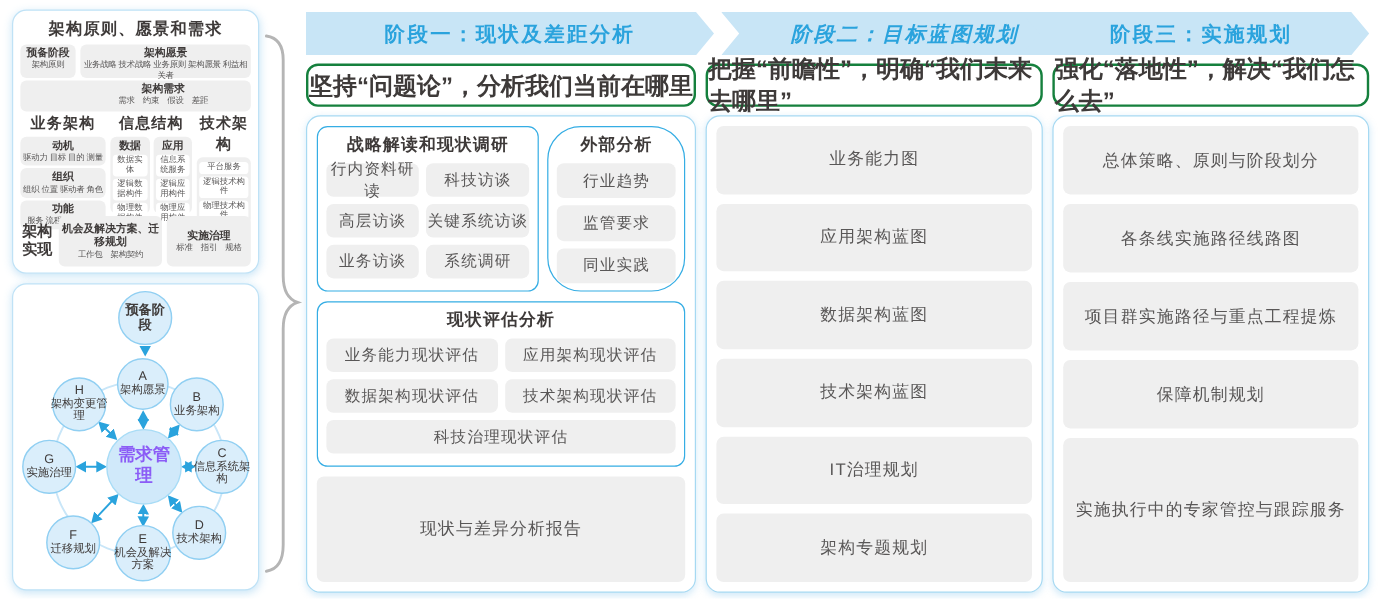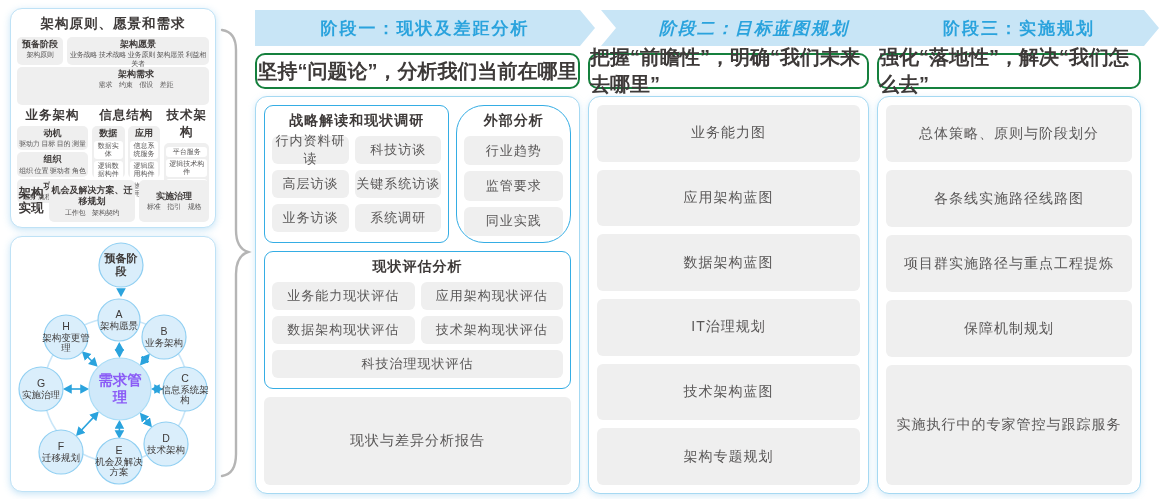--- a/index.html
+++ b/index.html
@@ -10,21 +10,21 @@
   .panel { position:absolute; background:#fff; border:1.5px solid #bfe2f6; border-radius:12px;
            box-shadow:0 2px 7px rgba(130,195,235,.45); }
   .panel-top { left:10px; top:8px; width:206px; height:220px; padding:5px 6px; display:flex; flex-direction:column; gap:2px; }
   .lp-title { font-size:13.5px; font-weight:bold; color:#3e3a39; text-align:center; letter-spacing:1px; padding:1px 0 2px; }
   .gbox { background:#efefef; border-radius:5px; color:#595757; text-align:center; padding:2px 2px; }
   .gbox .bt { font-weight:bold; font-size:9px; color:#3e3a39; display:block; line-height:1.25; }
   .gbox .bs { font-size:7px; display:block; line-height:1.3; letter-spacing:-0.2px; }
   .lp-row1 { display:flex; gap:4px; height:28px; }
   .lp-prep { width:46px; }
   .lp-vision { flex:1; }
-  .lp-req { height:38px;padding-left:48px; }
+  .lp-req { height:26px;padding-left:48px; }
   .lp-cols { display:flex; gap:4px; flex:1; min-height:0; }
   .lp-col { display:flex; flex-direction:column; gap:2px; min-width:0; }
   .lp-col-h { font-size:12.5px; font-weight:bold; color:#3e3a39; text-align:center; letter-spacing:1px; }
   .col-biz { flex:1.35; }
   .col-info { flex:1.3; }
   .col-tech { flex:0.85; }
   .col-biz .gbox { flex:1; display:flex; flex-direction:column; justify-content:center; }
   .info-wrap { display:flex; gap:3px; flex:1; min-height:0; }
   .info-sub { flex:1; display:flex; flex-direction:column; padding:2px; }
   .witem { background:#fff; border-radius:3px; font-size:7px; color:#595757; line-height:1.15;
@@ -50,21 +50,21 @@
   
   .brace { position:absolute; left:218px; top:28px; }
 
   
   .stage { position:absolute; left:255px; top:10px; width:904px; }
   .band-row { position:relative; height:36px; }
   .band-seg { position:absolute; top:0; height:36px; background:#c8e5f6; display:flex; align-items:center; justify-content:center;
               font-size:17px; font-weight:bold; color:#2aa3dd; letter-spacing:2px; }
   .seg1 { left:0; width:340px; clip-path:polygon(0 0, calc(100% - 15px) 0, 100% 50%, calc(100% - 15px) 100%, 0 100%); }
   .seg2 { left:346px; width:296px; clip-path:polygon(0 0, calc(100% - 15px) 0, 100% 50%, calc(100% - 15px) 100%, 0 100%, 15px 50%); padding-left:10px;font-style:italic; }
-  .seg3 { left:614px; width:290px; clip-path:polygon(0 0, calc(100% - 15px) 0, 100% 50%, calc(100% - 15px) 100%, 0 100%, 15px 50%); padding-left:10px; }
+  .seg3 { left:596px; width:290px; clip-path:polygon(0 0, calc(100% - 15px) 0, 100% 50%, calc(100% - 15px) 100%, 0 100%, 15px 50%); padding-left:10px; }
   .sub-row { display:flex; gap:8px; height:36px; margin-top:7px; }
   .subtitle-box { border:2px solid #15803d; border-radius:10px; background:#fff; display:flex; align-items:center; justify-content:center;
                   font-size:20px; font-weight:bold; color:#3e3a39; }
   .w1 { width:325px; } .w2 { width:281px; } .w3 { width:264px; }
   .content-row { display:flex; gap:8px; margin-top:7px; height:398px; }
   .phase-box { border:1.5px solid #a6d9f2; border-radius:12px; background:#fff; box-shadow:0 2px 6px rgba(130,195,235,.35);
                padding:8px; display:flex; flex-direction:column; gap:8px; }
   .blue-box { border:1.5px solid #35ade4; border-radius:9px; background:#fff; padding:6px 7px; }
   .bb-title { font-size:14px; font-weight:bold; color:#3e3a39; text-align:center; letter-spacing:1px; margin-bottom:6px; }
   .item { background:#efefef; border-radius:6px; color:#595757; font-size:13px; display:flex; align-items:center; justify-content:center;
@@ -277,22 +277,22 @@
           </div>
         </div>
         <div class="item report">现状与差异分析报告</div>
       </div>
 
       <div class="phase-box w2">
         <div class="stack">
           <div class="item">业务能力图</div>
           <div class="item">应用架构蓝图</div>
           <div class="item">数据架构蓝图</div>
+          <div class="item">技术架构蓝图</div>
           <div class="item">IT治理规划</div>
-          <div class="item">技术架构蓝图</div>
           <div class="item">架构专题规划</div>
         </div>
       </div>
 
       <div class="phase-box w3">
         <div class="stack">
           <div class="item">总体策略、原则与阶段划分</div>
           <div class="item">各条线实施路径线路图</div>
           <div class="item">项目群实施路径与重点工程提炼</div>
           <div class="item">保障机制规划</div>

